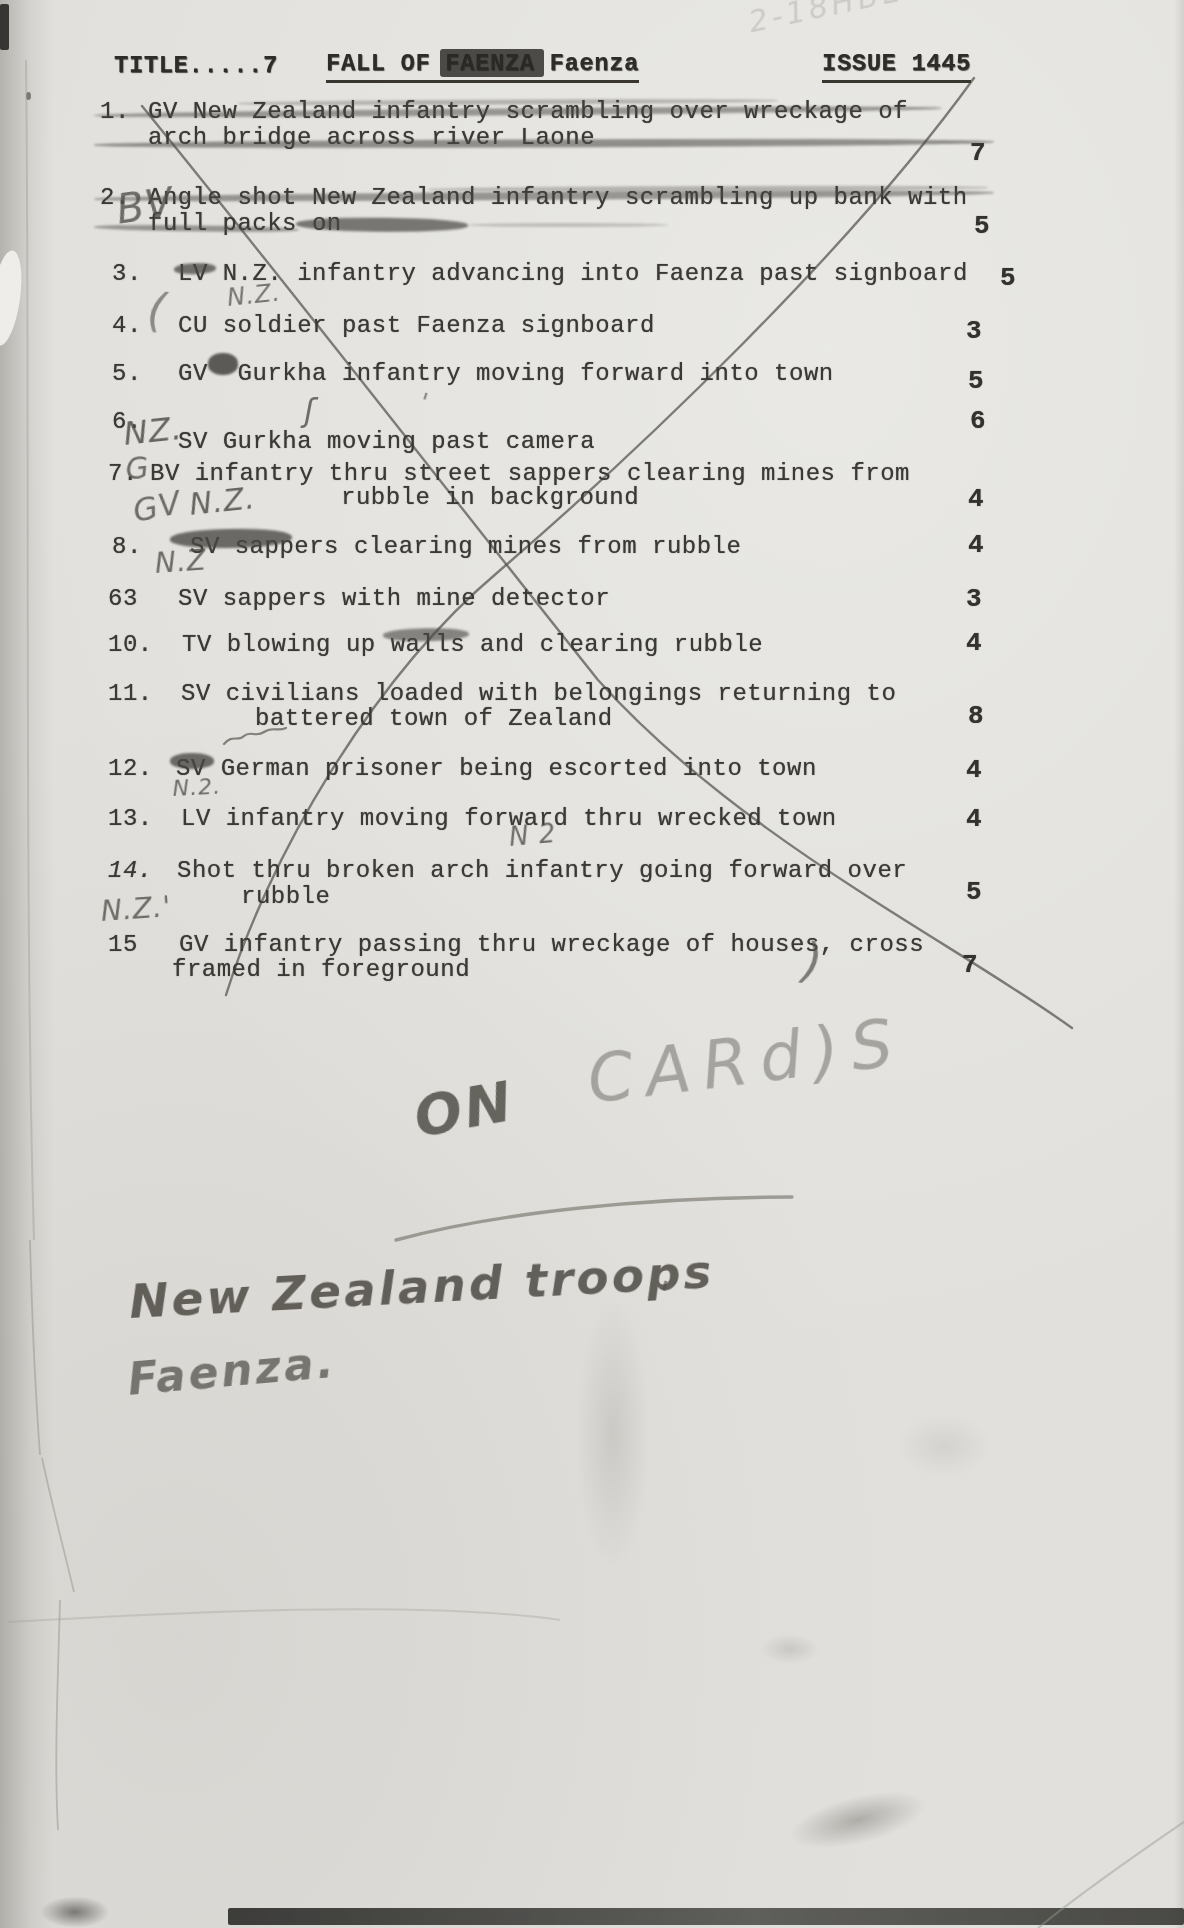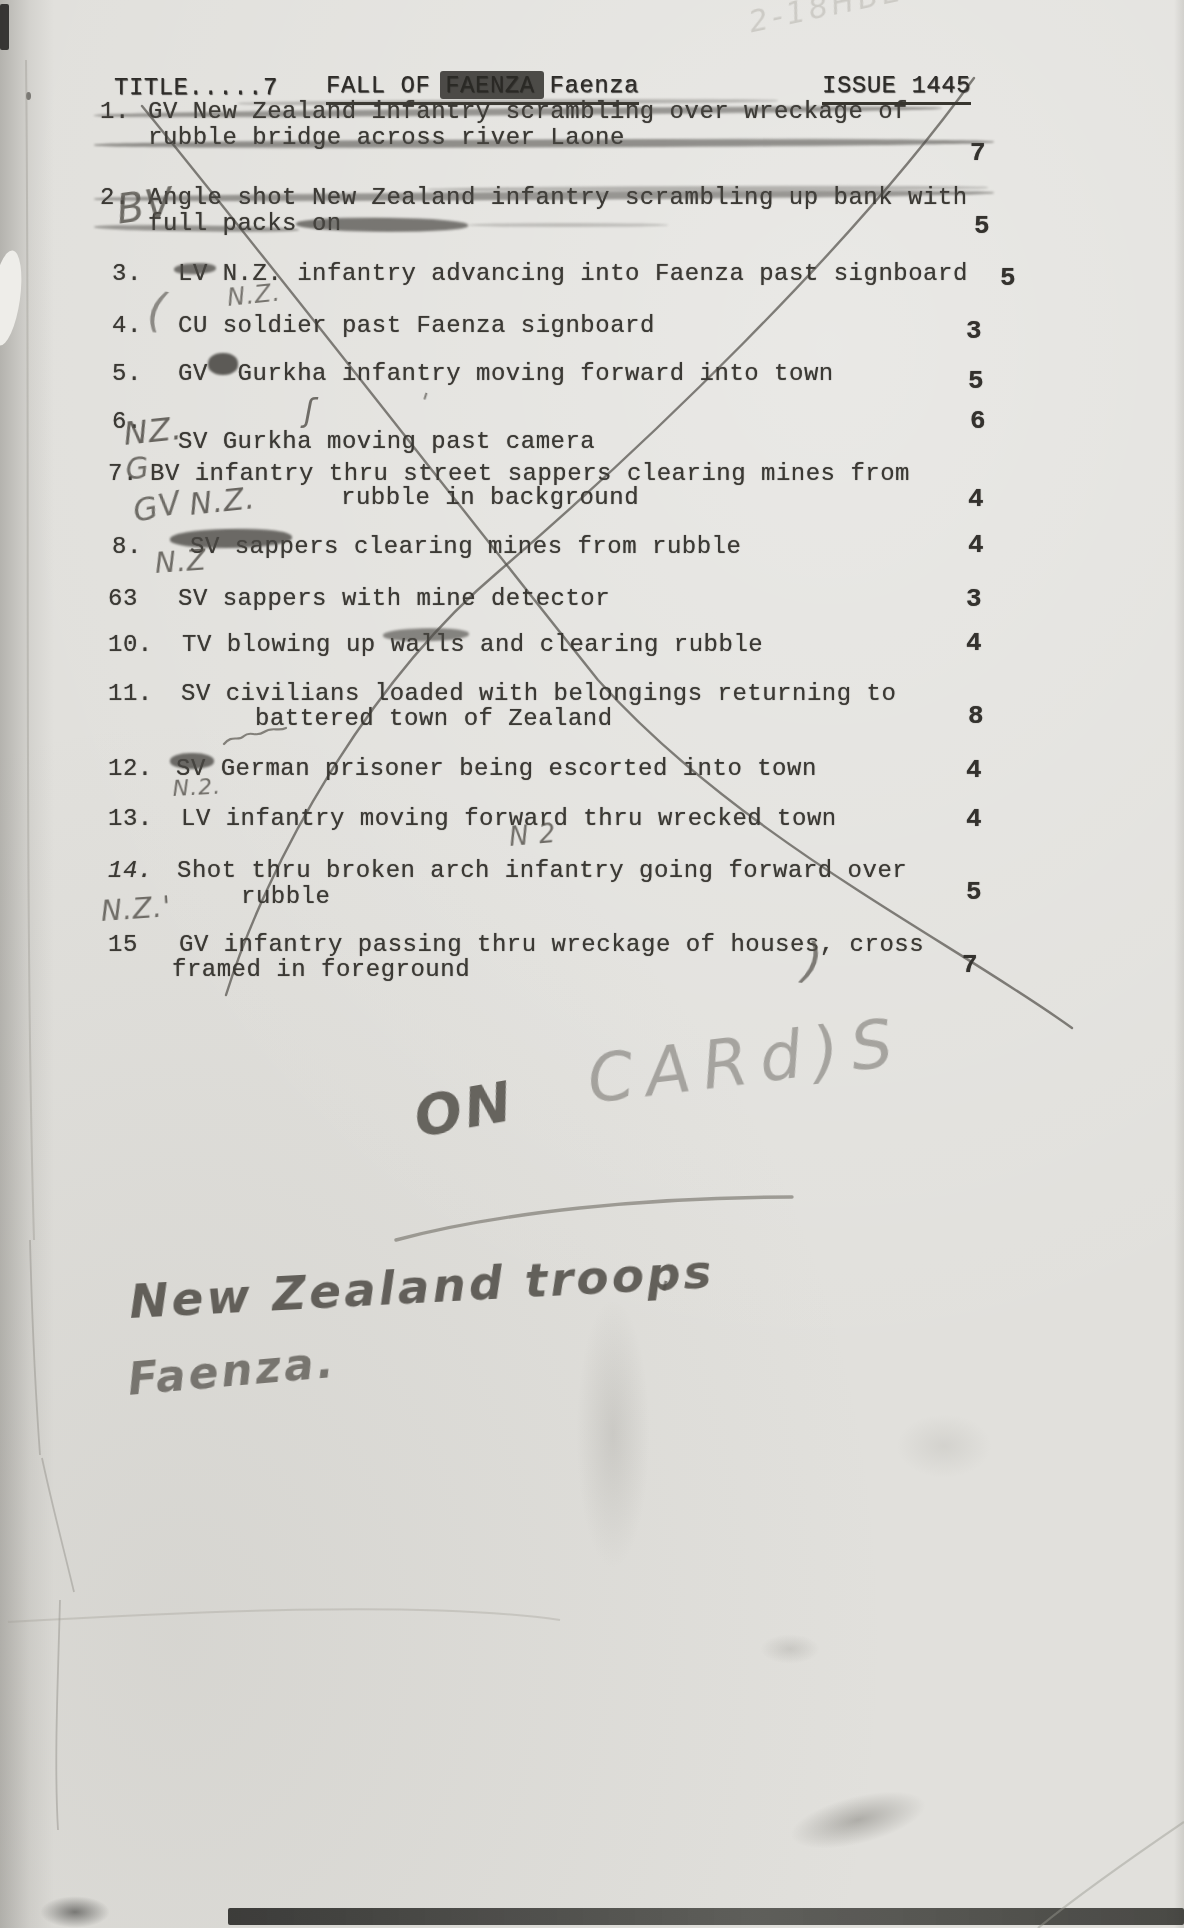--- a/index.html
+++ b/index.html
@@ -4,21 +4,21 @@
 <style>
   html,body{margin:0;padding:0;background:#888;}
   #page{position:relative;width:1184px;height:1928px;overflow:hidden;
     background:
       radial-gradient(120% 90% at 70% 18%, rgba(255,255,255,.28), transparent 60%),
       radial-gradient(100% 80% at 15% 85%, rgba(150,148,140,.14), transparent 60%),
       #e1e0dc;
     font-family:"Liberation Mono","DejaVu Sans Mono",monospace;}
   .typed{position:absolute;white-space:pre;font-size:24px;line-height:1;letter-spacing:.5px;
     color:#3b3934;text-shadow:0 0 1px rgba(58,56,52,.75);}
-  .bold{font-weight:normal;color:#2e2c29;text-shadow:.6px .6px 1px rgba(46,44,41,.85);margin-top:22px;}
+  .bold{font-weight:bold;color:#2e2c29;text-shadow:.6px .6px 1px rgba(46,44,41,.85);}
   .underlined{border-bottom:3px solid #38362f;padding-bottom:4px;}
   .len{font-size:26px;font-weight:bold;color:#34322e;}
   .hw{position:absolute;white-space:pre;font-family:"DejaVu Sans",sans-serif;font-style:italic;
     color:#524f49;letter-spacing:1px;line-height:1;transform-origin:left top;filter:blur(.3px);}
   .hw.big{font-weight:bold;letter-spacing:3px;}
   .hw.wide{letter-spacing:12px;font-weight:normal;}
   .hw.fm{position:absolute;left:746px;top:8px;font-size:30px;opacity:.28;color:#8a867c;
     transform:rotate(-12deg);letter-spacing:4px;filter:blur(.6px);}
   .smudge{position:absolute;background:#4a4844;border-radius:46%;filter:blur(1.2px);transform-origin:left center;}
   .struckword{position:relative;display:inline-block;}
@@ -79,21 +79,21 @@
     <span class="typed bold" style="left:114px;top:54px;">TITLE.....7</span>
     <span class="typed bold underlined" style="left:326px;top:52px;"><span>FALL OF </span><span class="struckword"><span>FAENZA</span></span><span> Faenza</span></span>
     <span class="typed bold underlined" style="left:822px;top:52px;">ISSUE 1445</span>
     <span class="hw fm">2-18HBED</span>
   </div>
 
   <div id="list">
       <div style="position: static;">
         <span class="typed" style="left: 100px; top: 100px;">1.</span>
         <span class="typed" style="left: 148px; top: 100px;">GV New Zealand infantry scrambling over wreckage of</span>
-        <span class="typed" style="left: 148px; top: 126px;">rubble bridge across river Laone</span>
+        <span class="typed" style="left: 148px; top: 126px;">arch bridge across river Laone</span>
         <span class="typed len" style="left: 970px; top: 140px;">7</span>
       </div>
       <div style="position: static;">
         <span class="typed" style="left: 100px; top: 186px;">2.</span>
         <span class="typed" style="left: 148px; top: 186px;">Angle shot New Zealand infantry scrambling up bank with</span>
         <span class="typed" style="left: 148px; top: 212px;">full packs on</span>
         <span class="typed len" style="left: 974px; top: 213px;">5</span>
       </div>
       <div style="position: static;">
         <span class="typed" style="left: 112px; top: 262px;">3.</span>

